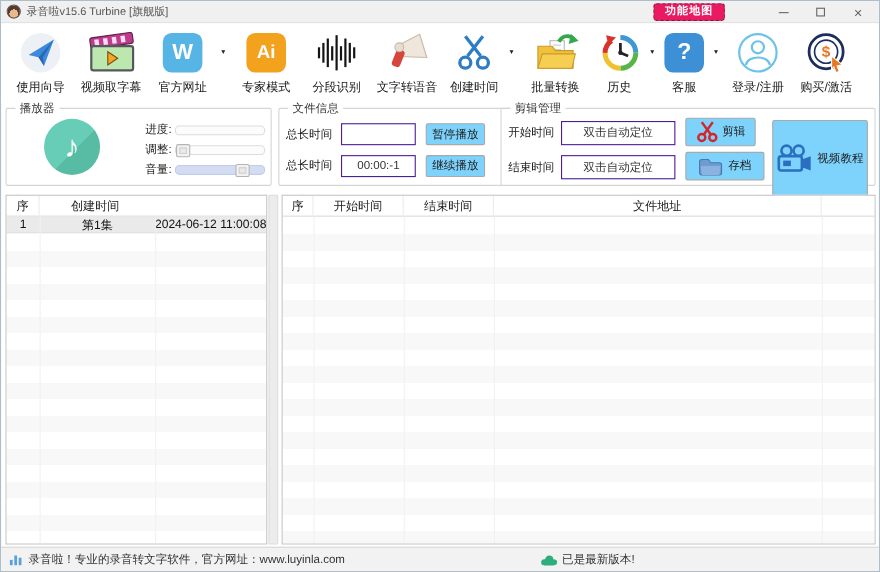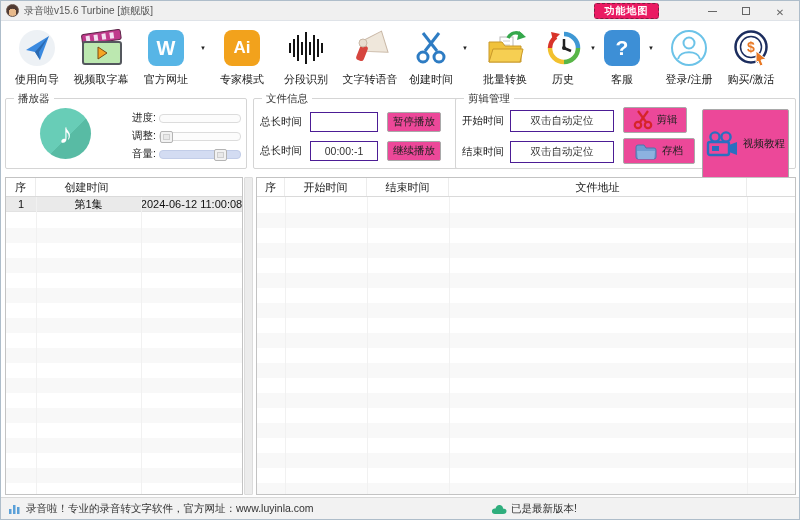--- a/index.html
+++ b/index.html
@@ -55,21 +55,21 @@
   .track { position:relative; width:82px; height:9px; border:1px solid #dcdcdc; border-radius:4px; background:#fcfcfc; }
   .track.vol { background:#d3dcf2; border-color:#c2cde8; }
   .shandle { position:absolute; top:-2px; width:13px; height:12px; background:#f2f2f2; border:1px solid #b4b4b4;
              border-radius:2px; cursor:pointer; }
   .shandle::after { content:''; position:absolute; inset:2px; border:1px solid #cfcfcf; background:#e9e9e9; }
 
   .frow { position:absolute; display:flex; align-items:center; }
   .flabel { font-size:10.5px; color:#222; white-space:nowrap; }
   .tinput { border:1px solid #4c1d95; background:#fff; font-size:10.5px; color:#333; text-align:center;
             font-family:"Liberation Sans",sans-serif; }
-  .btn { background:#ec4899; border:1px solid #a9a9a9; border-radius:2px; font-size:10.5px; color:#222;
+  .btn { background:#7dd3fc; border:1px solid #a9a9a9; border-radius:2px; font-size:10.5px; color:#222;
          display:flex; align-items:center; justify-content:center; cursor:pointer; }
 
   
   .tbl { position:absolute; top:176px; height:318px; border:1px solid #c3c3c3; background:#fff; overflow:hidden; }
   #ltable { left:4px; width:238px; }
   #rtable { left:255px; width:540px; }
   .thead { display:flex; height:19px; border-bottom:1px solid #dadada; background:#fff; }
   .th { font-size:11px; color:#222; display:flex; align-items:center; justify-content:center;
         border-right:1px solid #ececec; }
   .trow-sel { display:flex; height:15px; background:#eaeaea; border-bottom:1px solid #e2e2e2; }

